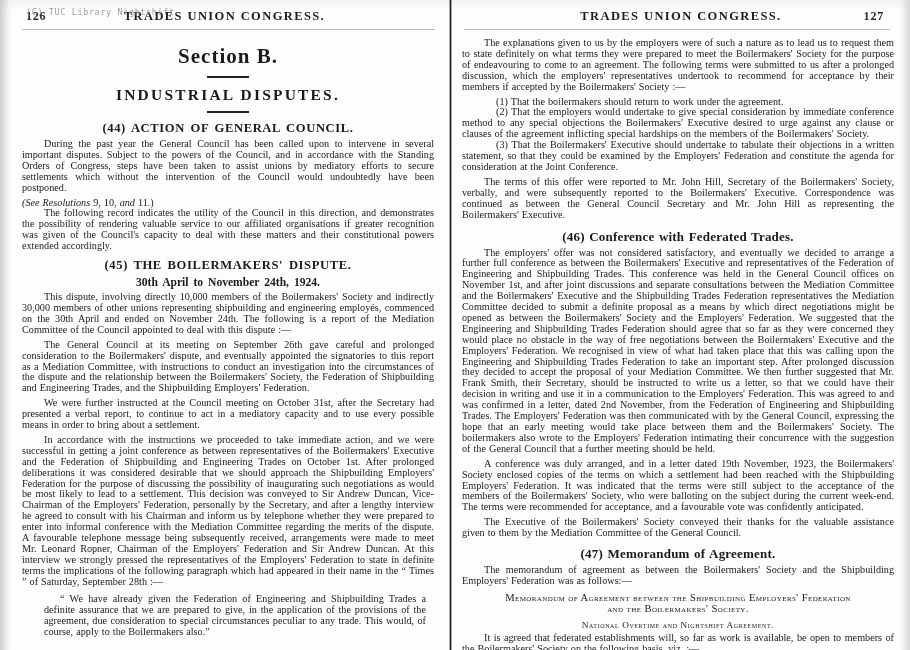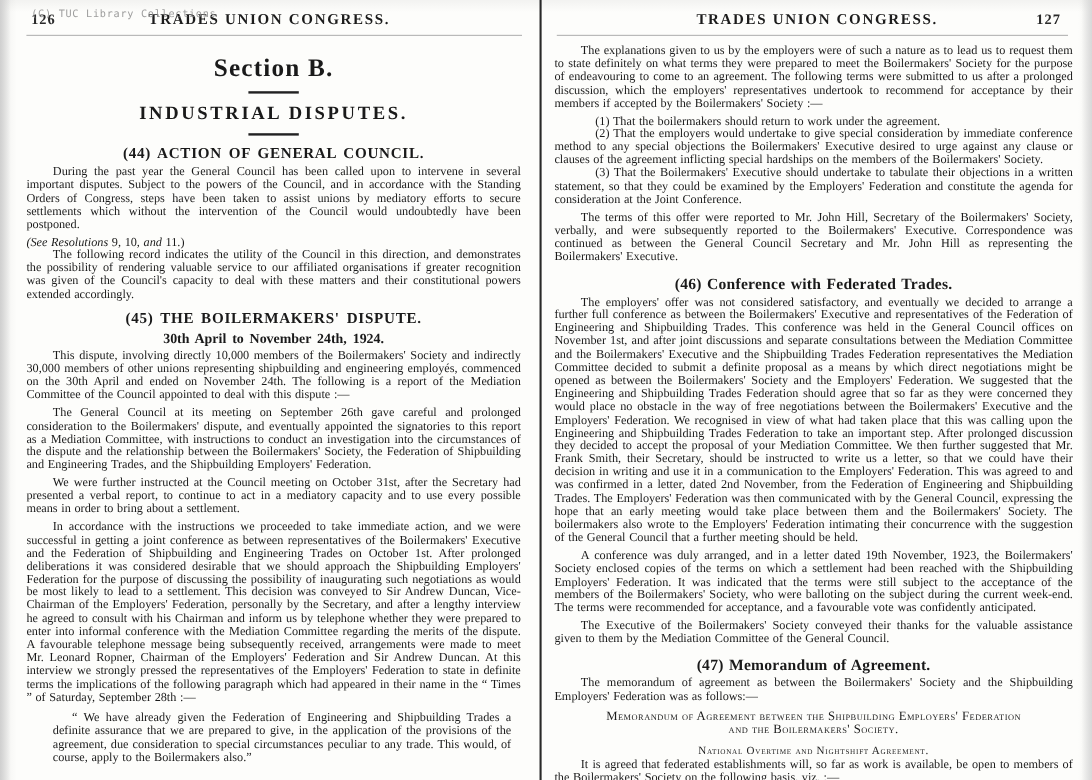--- a/index.html
+++ b/index.html
@@ -189,21 +189,21 @@
 </style>
 </head>
 <body>
 
 <div id="page">
 
   <div class="leafedge left"></div>
   <div class="leafedge right"></div>
   <div class="gutter"></div>
 
-  <div class="watermark">(C) TUC Library Collections</div>
+  <div class="watermark">(C) TUC Library Nightshift</div>
 
   <div class="page-half left">
 
     <div class="running-head">
       <div class="rh-folio">126</div>
       <div class="rh-title">TRADES UNION CONGRESS.</div>
     </div>
     <div class="head-rule"></div>
 
     <div class="col">

